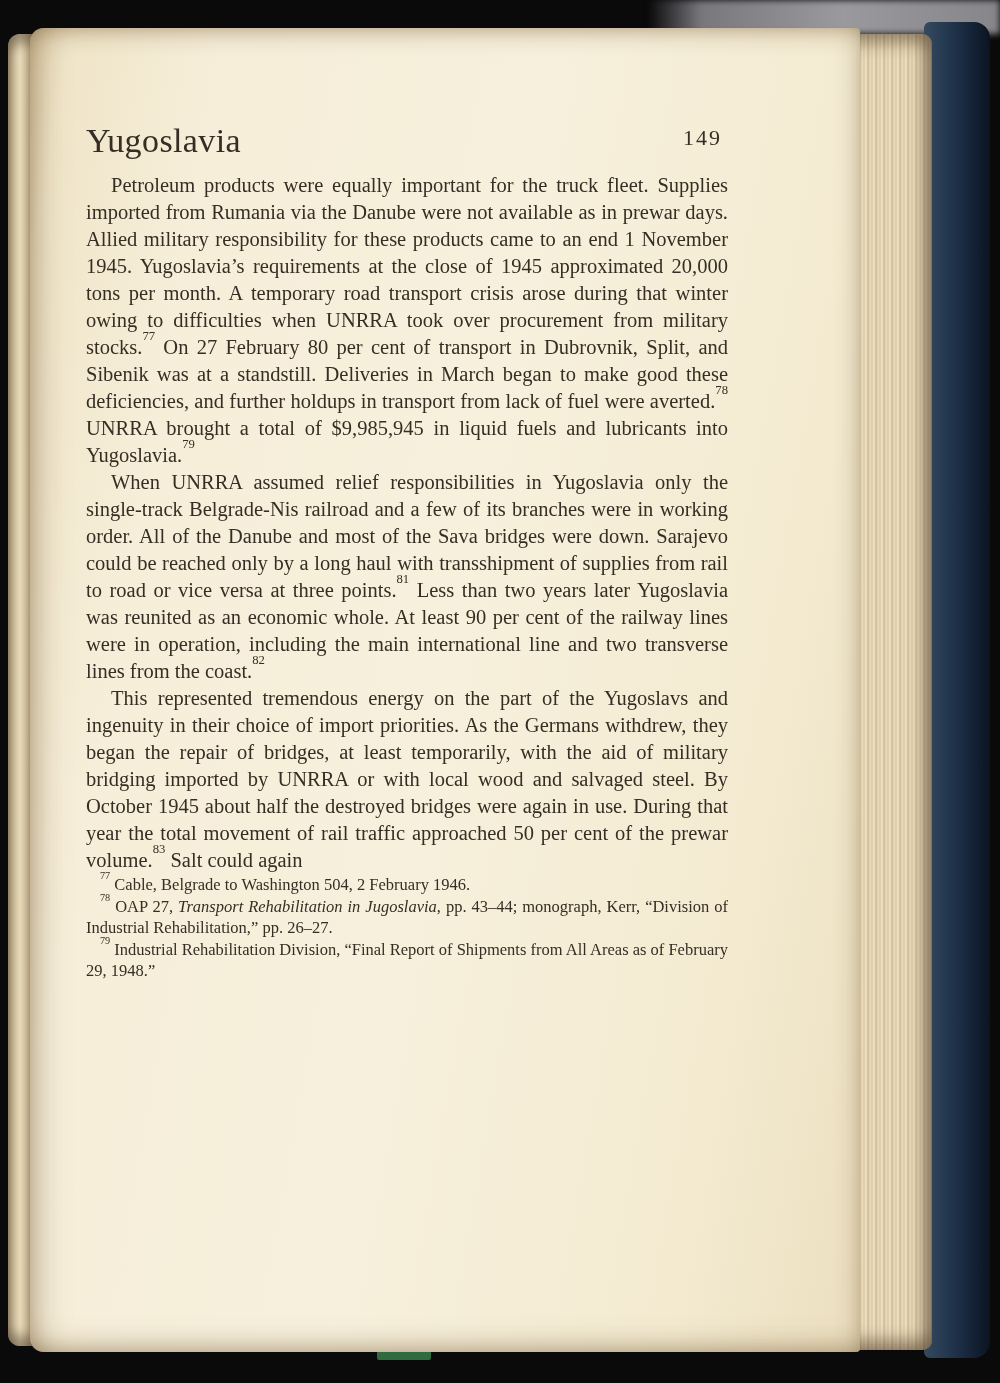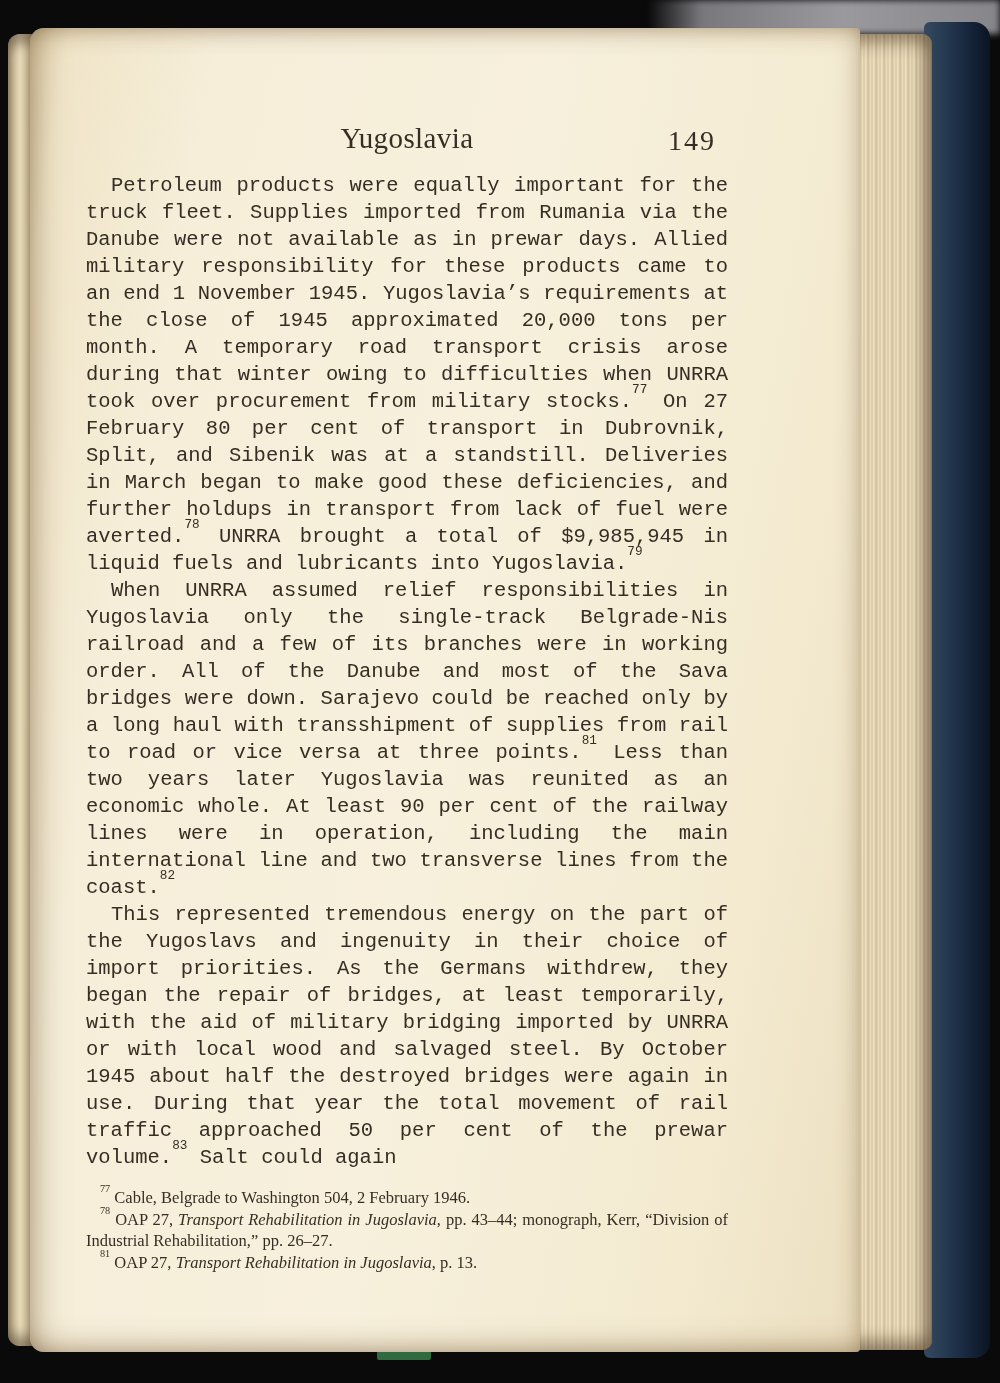--- a/index.html
+++ b/index.html
@@ -56,31 +56,31 @@
     box-shadow: inset 18px 0 36px -18px rgba(110,80,40,.55),
                 inset -14px 0 30px -20px rgba(110,80,40,.45),
                 inset 0 16px 28px -20px rgba(110,80,40,.5),
                 inset 0 -18px 32px -20px rgba(110,80,40,.5);
     padding: 94px 132px 40px 56px;
     color: var(--ink, #362e24);
     z-index:3;
   }
 
   .header { position:relative; height:34px; margin-bottom:16px; }
-  .title { text-align:center; font-size:29px; letter-spacing:.4px; }
-  .pagenum { position:absolute; right:12px; top:3px; font-size:28px; letter-spacing:2px; }
+  .title { text-align:left; font-size:34px; letter-spacing:.4px; }
+  .pagenum { position:absolute; right:6px; top:3px; font-size:22px; letter-spacing:2px; }
 
   .bodytext p {
     font-size:20.5px; line-height:27px;
-    text-align:justify; text-indent:25px;font-family:Liberation Mono, monospace;
+    text-align:justify; text-indent:25px;
   }
   sup { font-size:.62em; line-height:0; position:relative; top:-.45em; }
   i { }
 
-  .footnotes { margin-top:16px; }
+  .footnotes { margin-top:0; }
   .footnotes p {
     font-size:16.5px; line-height:21.6px;
     text-align:justify; text-indent:14px;
   }
 </style>
 </head>
 <body>
 
 <div class="scene">
   <div class="bg-blur"></div>
@@ -97,16 +97,16 @@
 
     <div class="bodytext">
       <p><span>Petroleum products were equally important for the truck fleet. Supplies imported from Rumania via the Danube were not available as in prewar days. Allied military responsibility for these products came to an end 1 November 1945. Yugoslavia’s requirements at the close of 1945 approximated 20,000 tons per month. A temporary road transport crisis arose during that winter owing to difficulties when UNRRA took over procurement from military stocks.</span><sup>77</sup><span> On 27 February 80 per cent of transport in Dubrovnik, Split, and Sibenik was at a standstill. Deliveries in March began to make good these deficiencies, and further holdups in transport from lack of fuel were averted.</span><sup>78</sup><span> UNRRA brought a total of $9,985,945 in liquid fuels and lubricants into Yugoslavia.</span><sup>79</sup></p>
       <p><span>When UNRRA assumed relief responsibilities in Yugoslavia only the single-track Belgrade-Nis railroad and a few of its branches were in working order. All of the Danube and most of the Sava bridges were down. Sarajevo could be reached only by a long haul with transshipment of supplies from rail to road or vice versa at three points.</span><sup>81</sup><span> Less than two years later Yugoslavia was reunited as an economic whole. At least 90 per cent of the railway lines were in operation, including the main international line and two transverse lines from the coast.</span><sup>82</sup></p>
       <p><span>This represented tremendous energy on the part of the Yugoslavs and ingenuity in their choice of import priorities. As the Germans withdrew, they began the repair of bridges, at least temporarily, with the aid of military bridging imported by UNRRA or with local wood and salvaged steel. By October 1945 about half the destroyed bridges were again in use. During that year the total movement of rail traffic approached 50 per cent of the prewar volume.</span><sup>83</sup><span> Salt could again</span></p>
     </div>
 
     <div class="footnotes">
       <p><sup>77</sup><span> Cable, Belgrade to Washington 504, 2 February 1946.</span></p>
       <p><sup>78</sup><span> OAP 27, </span><i>Transport Rehabilitation in Jugoslavia</i><span>, pp. 43–44; monograph, Kerr, “Division of Industrial Rehabilitation,” pp. 26–27.</span></p>
-      <p><sup>81</sup><span> OAP 27, </span><i>Transport Rehabilitation in Jugoslavia</i><span>, p. 13.</span></p>
+      <p><sup>79</sup><span> Industrial Rehabilitation Division, “Final Report of Shipments from All Areas as of February 29, 1948.”</span></p>
     </div>
   </div>
 </div>
 
 </body></html>

